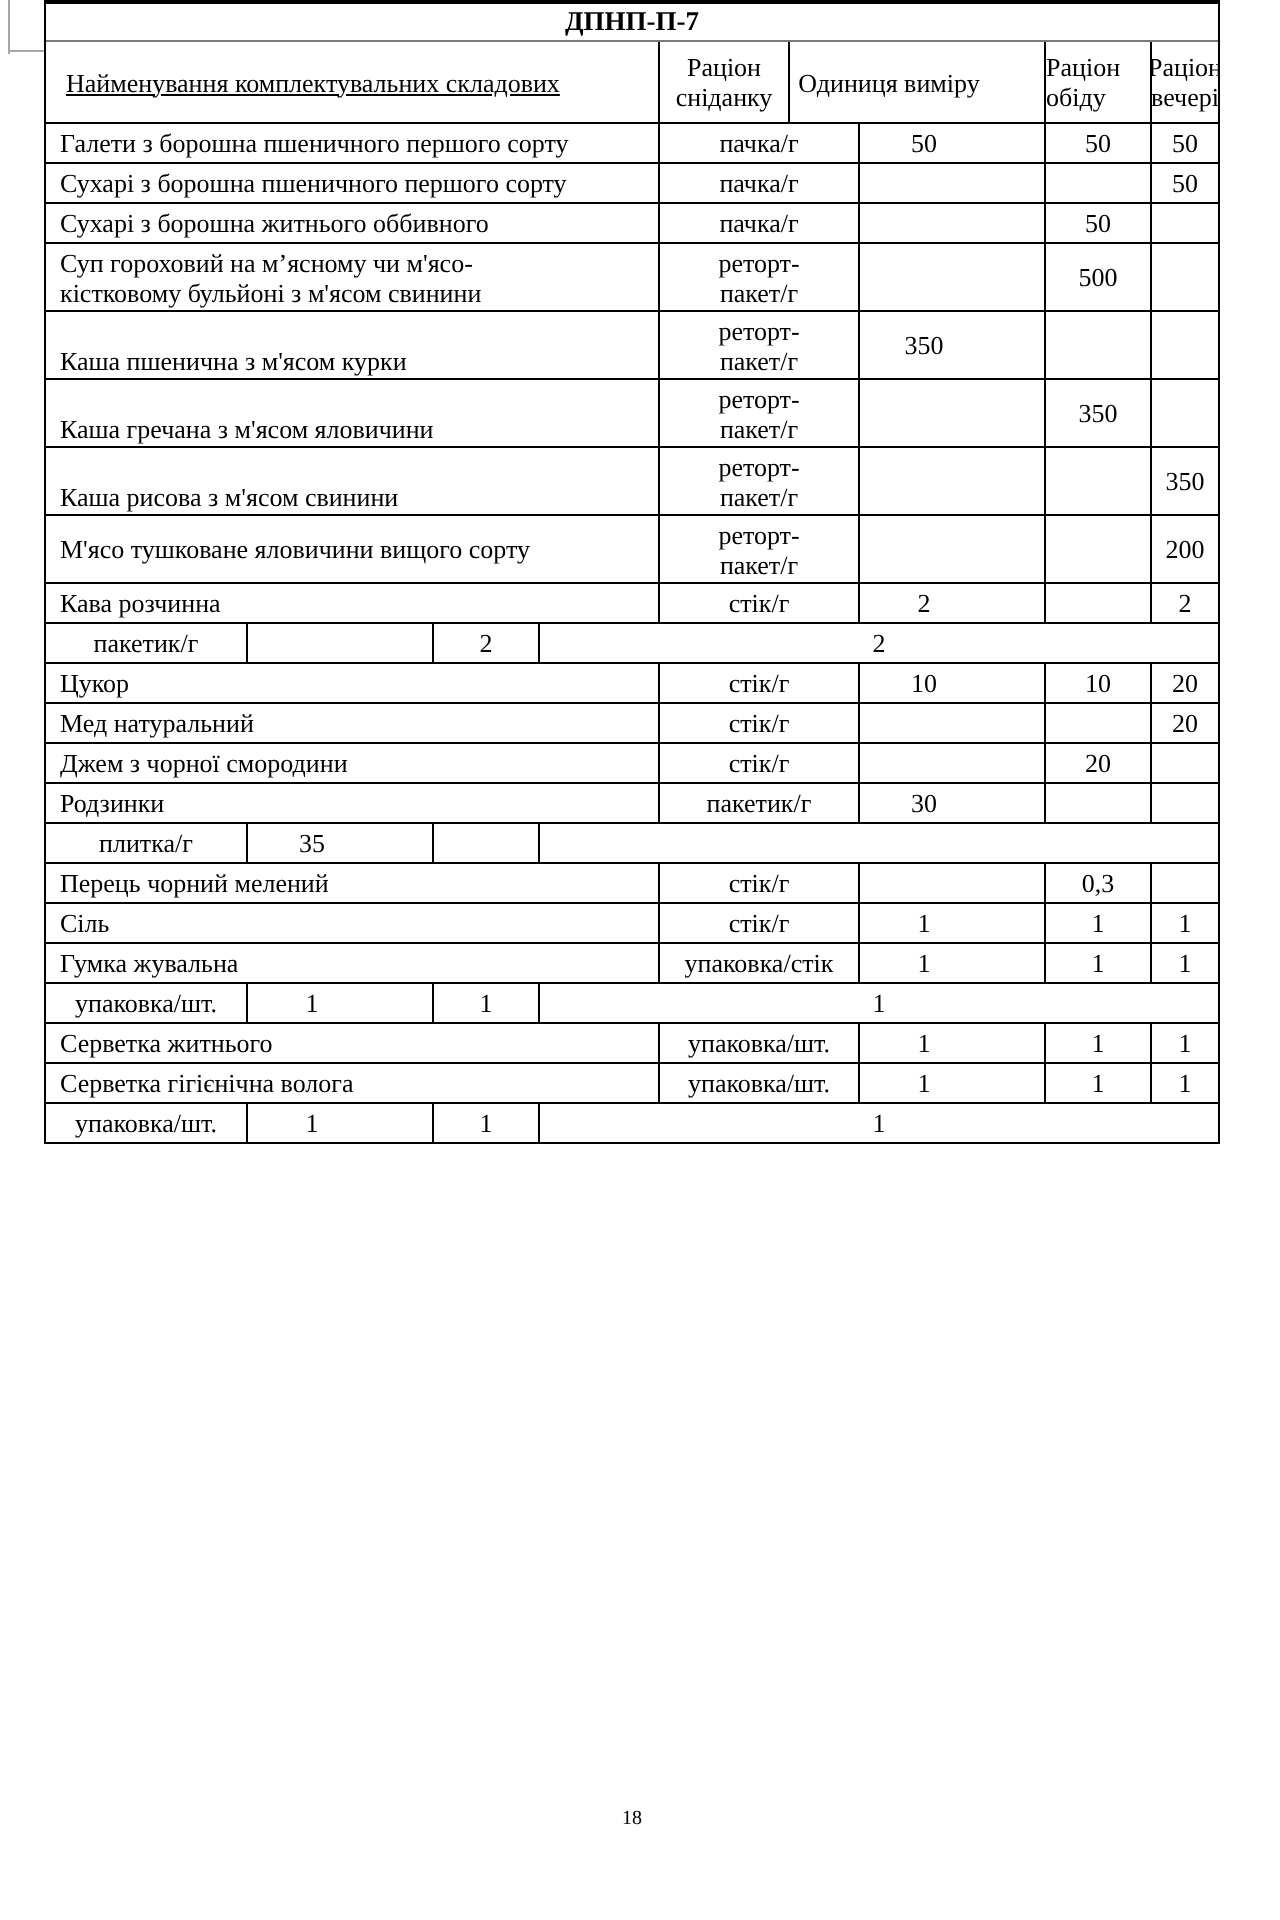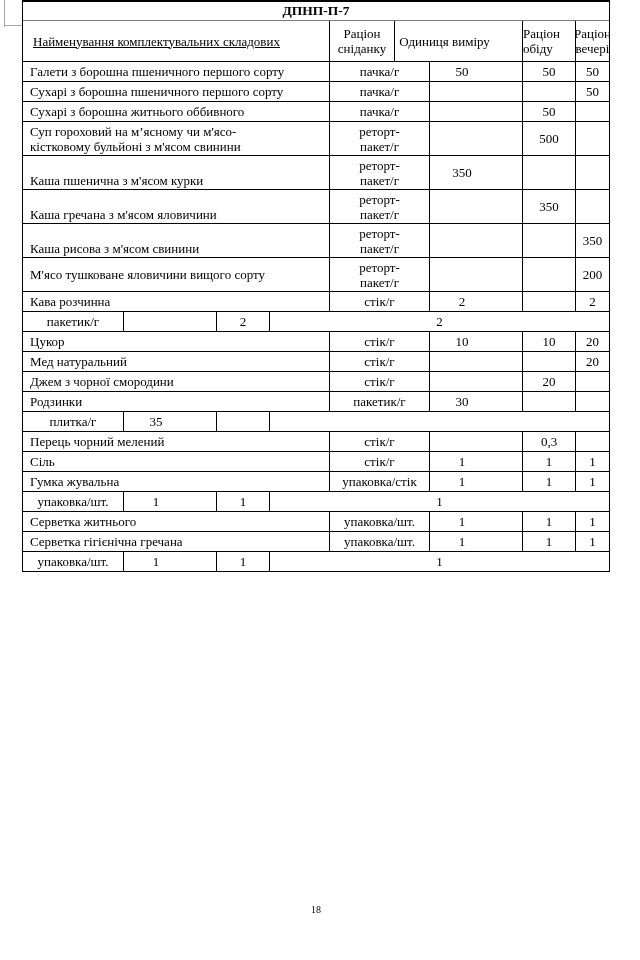--- a/index.html
+++ b/index.html
@@ -263,21 +263,21 @@
     <div class="cell c-dinner">1</div>
   </div>
         <div class="t-row">
     <div class="cell c-name">Серветка житнього</div>
     <div class="cell c-unit">упаковка/шт.</div>
     <div class="cell c-break">1</div>
     <div class="cell c-lunch">1</div>
     <div class="cell c-dinner">1</div>
   </div>
         <div class="t-row">
-    <div class="cell c-name">Серветка гігієнічна гречана</div>
+    <div class="cell c-name">Серветка гігієнічна волога</div>
     <div class="cell c-unit">упаковка/шт.</div>
     <div class="cell c-break">1</div>
     <div class="cell c-lunch">1</div>
     <div class="cell c-dinner">1</div>
   </div>
         <div class="t-row">
     <div class="cell c-unit">упаковка/шт.</div>
     <div class="cell c-break">1</div>
     <div class="cell c-lunch">1</div>
     <div class="cell c-dinner">1</div>

